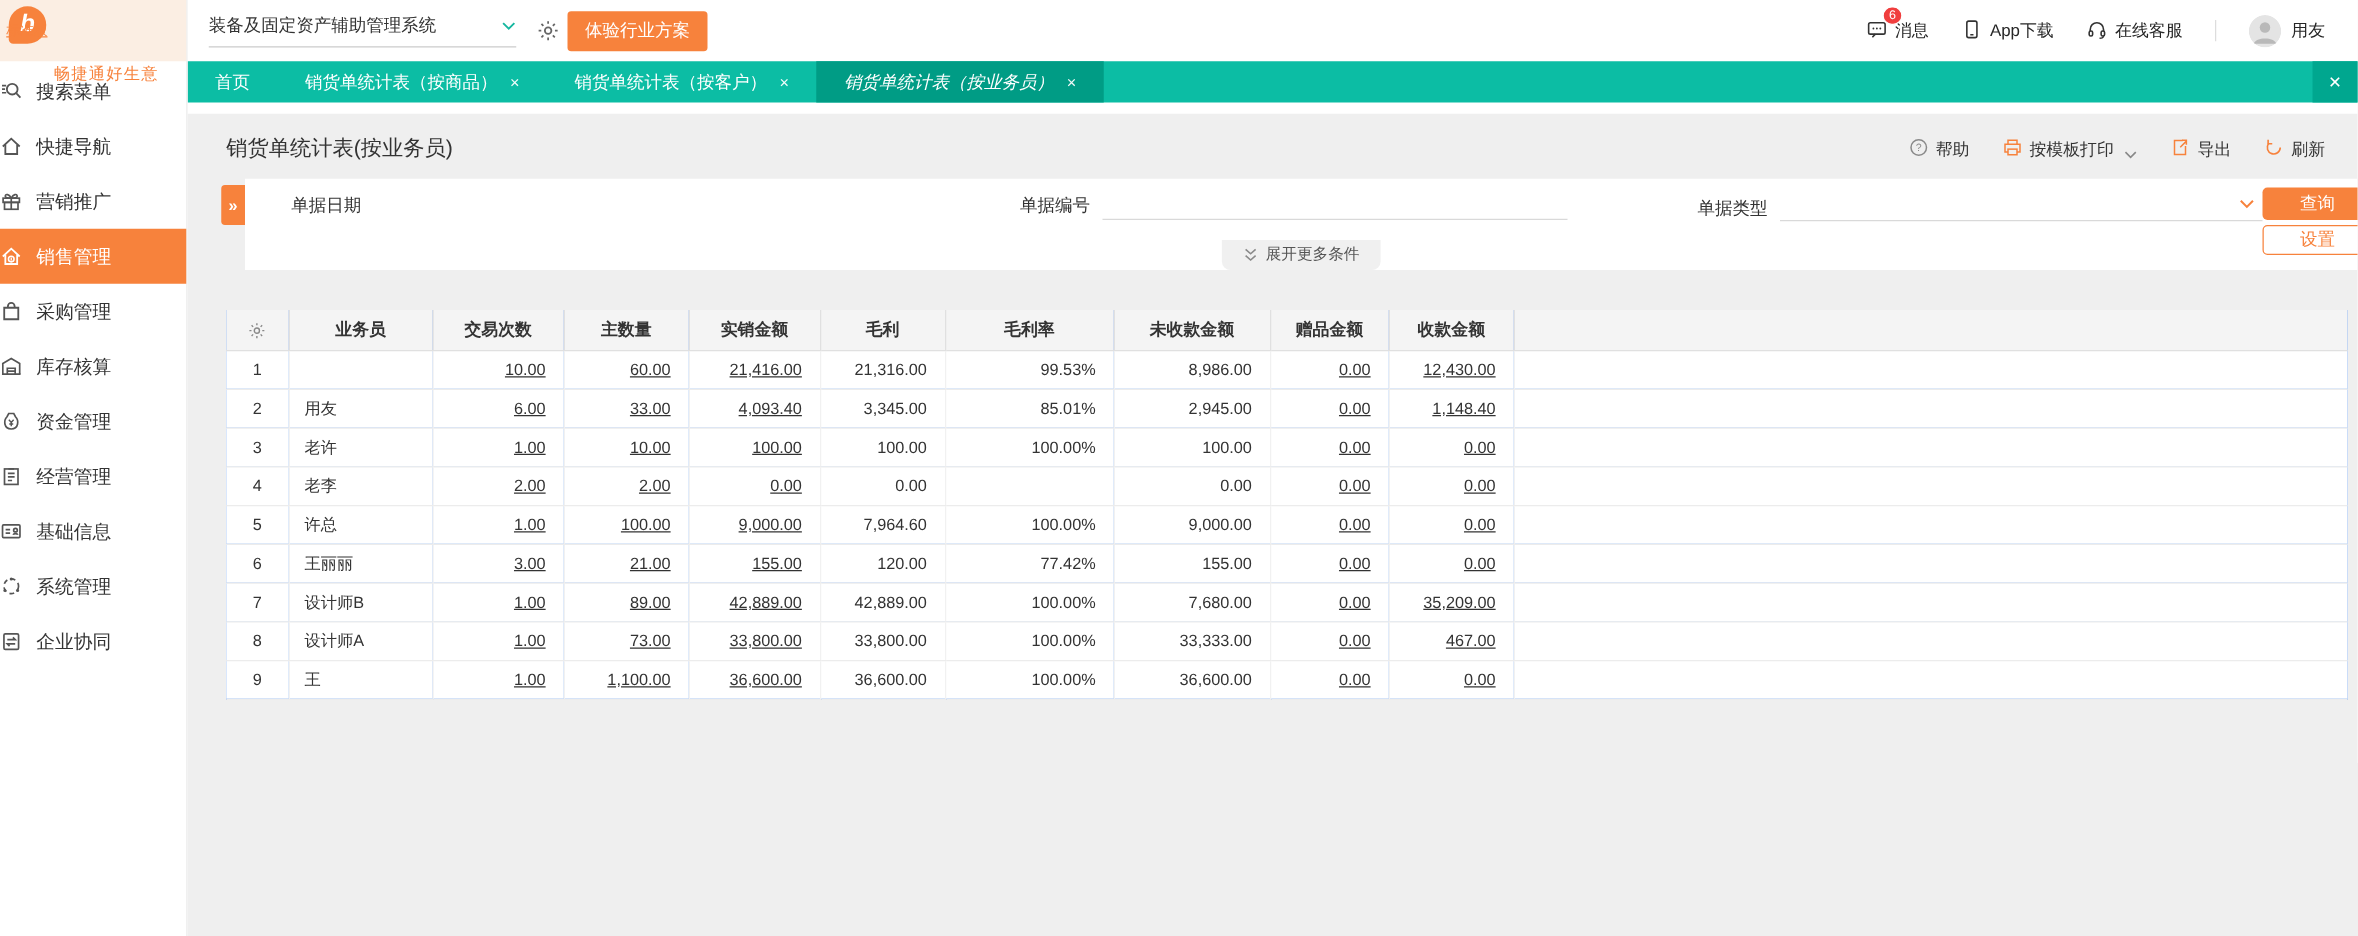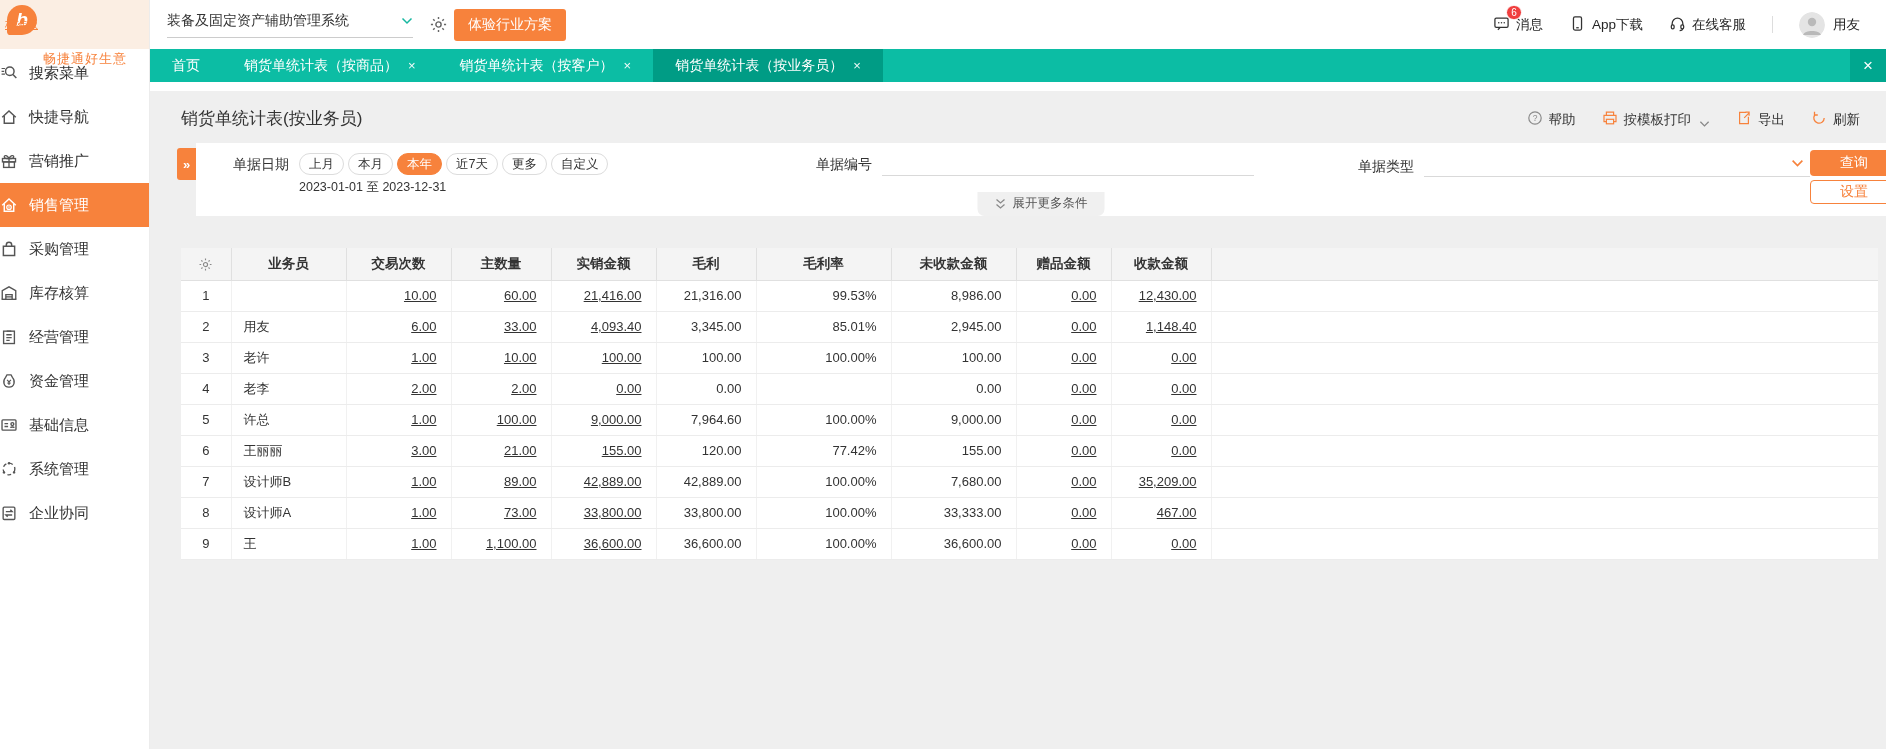--- a/index.html
+++ b/index.html
@@ -39,21 +39,21 @@
   .badge { position:absolute; top:-10px; left:13px; background:var(--badge); color:#fff; font-size:10px;
     min-width:16px; height:15px; line-height:14px; text-align:center; border-radius:8px; padding:0 3px; border:1px solid #fff; }
   .hdr-divider { width:1px; height:17px; background:#ddd; }
   .user-item { display:flex; align-items:center; gap:8px; cursor:pointer; }
   .avatar { width:26px; height:26px; border-radius:50%; overflow:hidden; }
 
   
   .tab-bar { position:absolute; left:150px; top:49px; right:0; height:33px; background:var(--tabbar);
     display:flex; align-items:stretch; }
   .tab { padding:0 22px; display:flex; align-items:center; gap:10px; color:#fff; font-size:14px; cursor:pointer; white-space:nowrap; }
-  .tab.active { background:var(--tabactive); }
+  .tab.active { background:var(--tabactive);font-style:italic; }
   .tab-close { font-size:13px; opacity:.95; cursor:pointer; line-height:1; }
   .close-all { margin-left:auto; width:36px; display:flex; align-items:center; justify-content:center;
     background:#00a78f; color:#fff; font-size:17px; cursor:pointer; }
 
   
   .content { position:absolute; left:150px; top:91px; right:0; bottom:0; background:#efefef; overflow:hidden; }
   .title-row { position:relative; height:52px; }
   .page-title { position:absolute; left:31px; top:16px; font-size:17px; font-weight:normal; color:#333; }
   .toolbar { position:absolute; right:26px; top:19px; display:flex; align-items:center; gap:26px; font-size:13.5px; color:#333; }
   .tb-item { display:flex; align-items:center; gap:6px; cursor:pointer; }
@@ -165,34 +165,34 @@
             <path d="M2 13.6V6l6-3.5L14 6v7.6"></path>
             <path d="M1.4 13.6h13.2"></path>
             <path d="M5.2 13.6V9.4h5.6v4.2M5.2 11.5h5.6"></path>
           </svg>
         </span>
         <span class="mi-label">库存核算</span>
       </div>
       <div class="mi">
         <span class="mi-icon">
           <svg viewBox="0 0 16 16" fill="none" stroke="currentColor" stroke-width="1.2">
+            <path d="M6.2 2.5h3.6L11 4.8c2.6 2.7 2.3 8.7-3 8.7s-5.6-6-3-8.7z"></path>
+            <path d="M6.3 6.9L8 8.8l1.7-1.9M8 8.8v2.8M6.6 9.9h2.8" stroke-width="1"></path>
+          </svg>
+        </span>
+        <span class="mi-label">资金管理</span>
+      </div>
+      <div class="mi">
+        <span class="mi-icon">
+          <svg viewBox="0 0 16 16" fill="none" stroke="currentColor" stroke-width="1.2">
             <rect x="3.2" y="2.8" width="9.6" height="11"></rect>
             <path d="M6 2.8h4M5.6 6h4.8M5.6 8.5h4.8M5.6 11h3"></path>
           </svg>
         </span>
         <span class="mi-label">经营管理</span>
-      </div>
-      <div class="mi">
-        <span class="mi-icon">
-          <svg viewBox="0 0 16 16" fill="none" stroke="currentColor" stroke-width="1.2">
-            <path d="M6.2 2.5h3.6L11 4.8c2.6 2.7 2.3 8.7-3 8.7s-5.6-6-3-8.7z"></path>
-            <path d="M6.3 6.9L8 8.8l1.7-1.9M8 8.8v2.8M6.6 9.9h2.8" stroke-width="1"></path>
-          </svg>
-        </span>
-        <span class="mi-label">资金管理</span>
       </div>
       <div class="mi">
         <span class="mi-icon">
           <svg viewBox="0 0 16 16" fill="none" stroke="currentColor" stroke-width="1.2">
             <rect x="1.8" y="3.5" width="12.4" height="9" rx="0.8"></rect>
             <path d="M4 6.8h3.2M4 9.3h3.2"></path>
             <circle cx="11" cy="7.2" r="1.3"></circle>
             <path d="M9.3 10.5c.4-1 3-1 3.4 0"></path>
           </svg>
         </span>
@@ -350,31 +350,20 @@
         </span>
         <span>刷新</span>
       </div>
     </div>
   </div>
 
   <section class="filter-panel">
     <button class="collapse-btn">»</button>
     <div class="f-date">
       <span class="f-label">单据日期</span>
-      <div>
-        <div class="pills" id="pills">
-            <button class="pill">上月</button>
-            <button class="pill">本月</button>
-            <button class="pill active">本年</button>
-            <button class="pill">近7天</button>
-            <button class="pill">更多</button>
-            <button class="pill">自定义</button>
-          </div>
-        <div class="date-range">2023-01-01 至 2023-12-31</div>
-      </div>
     </div>
     <div class="f-docno">
       <span class="f-label">单据编号</span>
       <input class="underline-input" value="" style="">
     </div>
     <div class="f-doctype">
       <span class="f-label">单据类型</span>
       <div class="fake-select">
         <span></span>
         <span class="chev">

